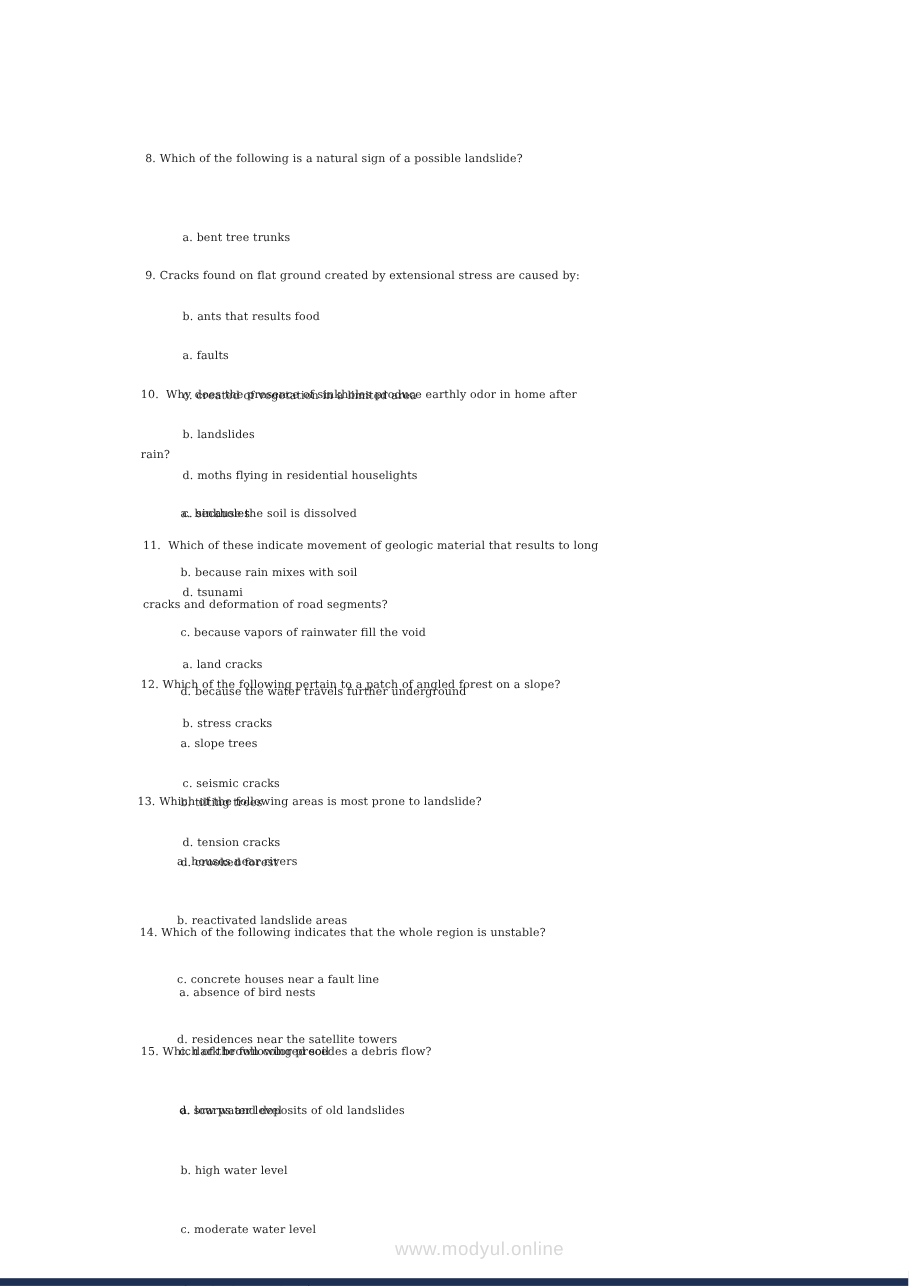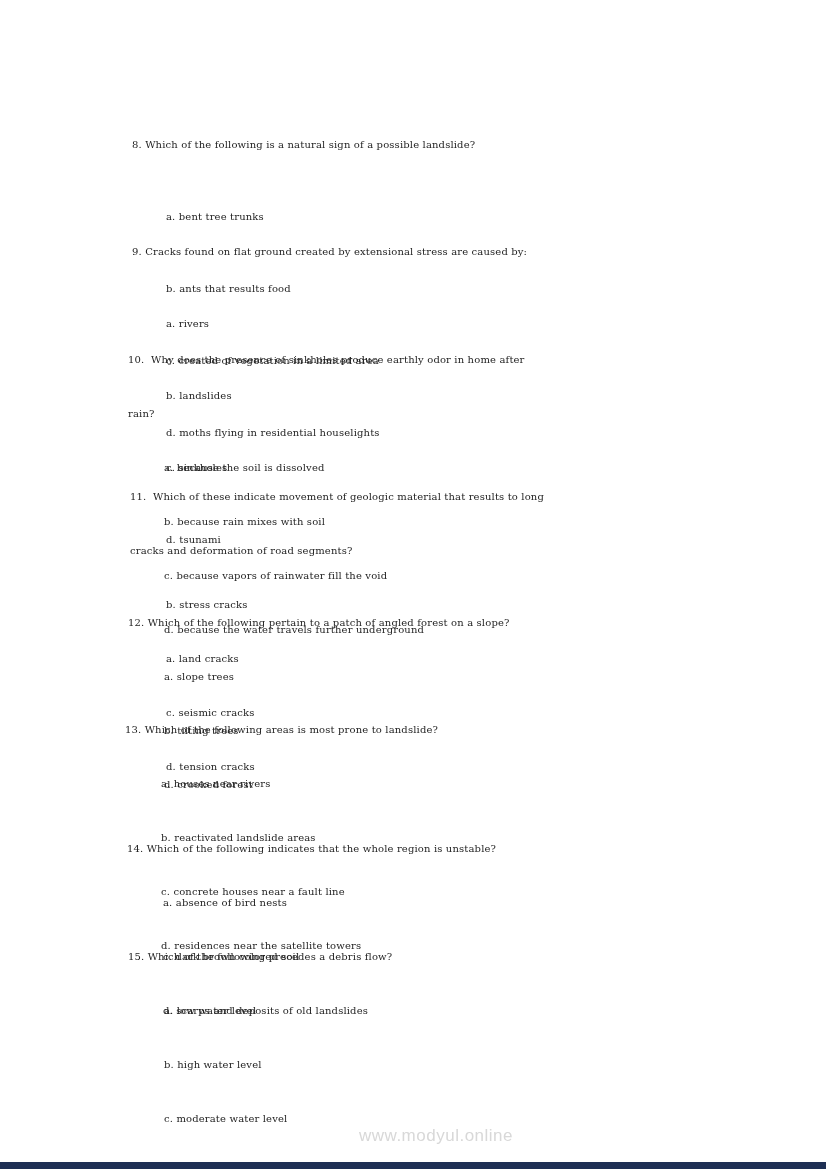--- a/index.html
+++ b/index.html
@@ -58,40 +58,40 @@
   <div class="qblock qb0">
     <div class="qline">8. Which of the following is a natural sign of a possible landslide?</div>
     <div class="opt">a. bent tree trunks</div>
     <div class="opt">b. ants that results food</div>
     <div class="opt">c. created of vegetation in a limited area</div>
     <div class="opt">d. moths flying in residential houselights</div>
   </div>
 
   <div class="qblock qb1">
     <div class="qline">9. Cracks found on flat ground created by extensional stress are caused by:</div>
-    <div class="opt">a. rivers</div>
+    <div class="opt">a. faults</div>
     <div class="opt">b. landslides</div>
     <div class="opt">c. sinkholes</div>
     <div class="opt">d. tsunami</div>
   </div>
 
   <div class="qblock qb2">
     <div class="qline">10.  Why does the presence of sinkholes produce earthly odor in home after</div>
     <div class="qline">rain?</div>
     <div class="opt">a. because the soil is dissolved</div>
     <div class="opt">b. because rain mixes with soil</div>
     <div class="opt">c. because vapors of rainwater fill the void</div>
     <div class="opt">d. because the water travels further underground</div>
   </div>
 
   <div class="qblock qb3">
     <div class="qline">11.  Which of these indicate movement of geologic material that results to long</div>
     <div class="qline">cracks and deformation of road segments?</div>
+    <div class="opt">a. land cracks</div>
     <div class="opt">b. stress cracks</div>
-    <div class="opt">a. land cracks</div>
     <div class="opt">c. seismic cracks</div>
     <div class="opt">d. tension cracks</div>
   </div>
 
   <div class="qblock qb4">
     <div class="qline">12. Which of the following pertain to a patch of angled forest on a slope?</div>
     <div class="opt">a. slope trees</div>
     <div class="opt">b. tilting trees</div>
     <div class="opt">d. crooked forest</div>
   </div>

